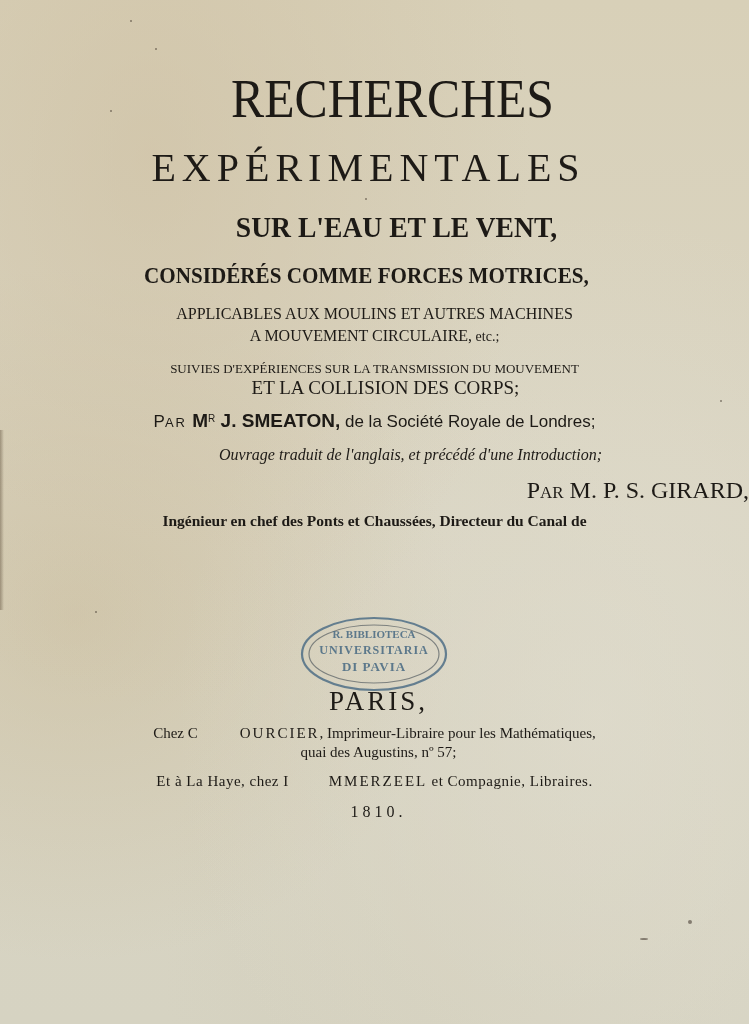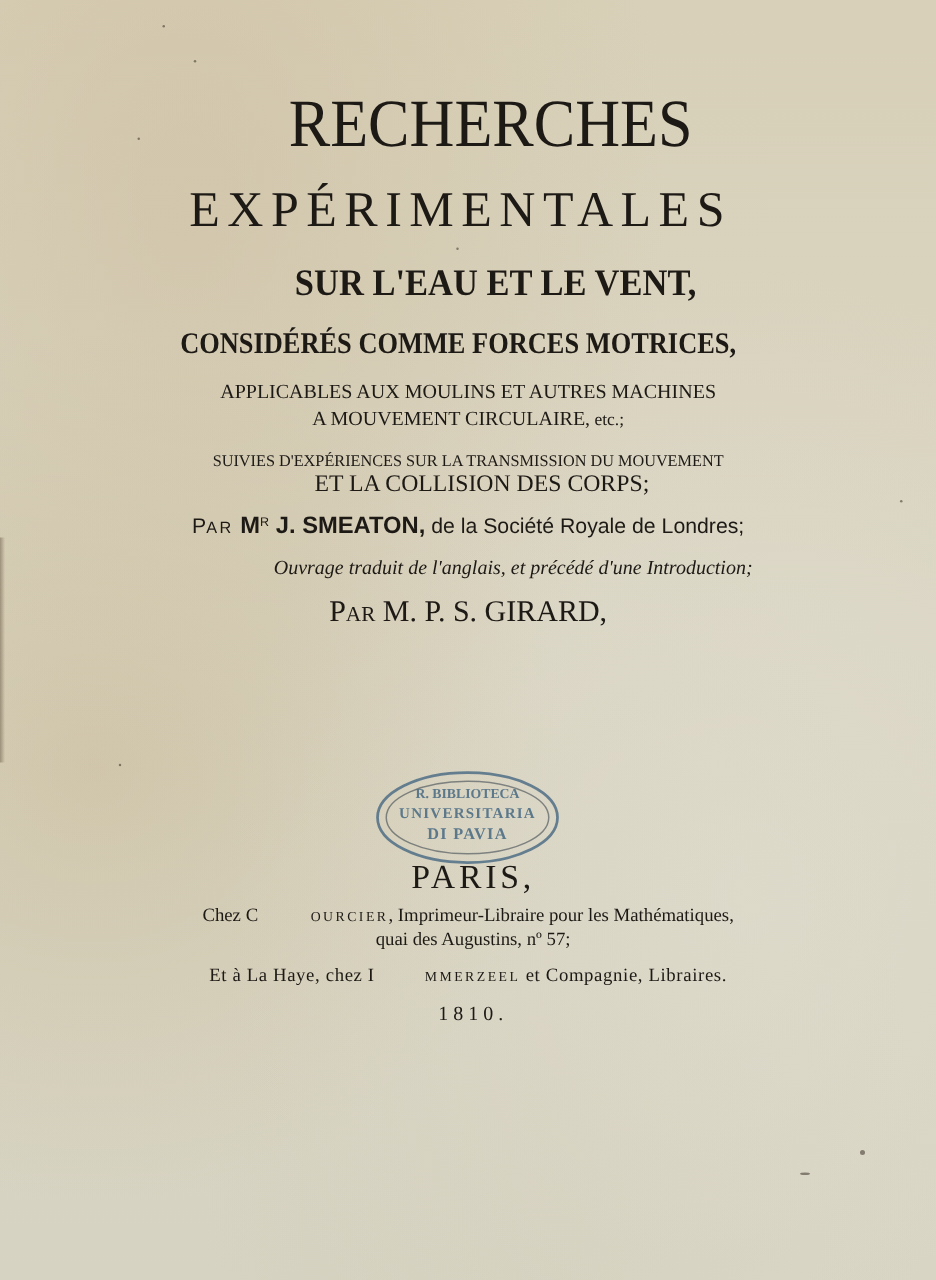--- a/index.html
+++ b/index.html
@@ -113,20 +113,21 @@
       font-style: italic;
       font-size: 16px;
       left: 0;
       padding-left: 36px;
     }
     .t11 {
       top: 478px;
       font-family: "Liberation Serif", serif;
       font-size: 24px;
       left: 0;
+      text-align: right;
     }
     .t11 .sc { font-size: 17px; }
     .t12 {
       top: 513px;
       font-family: "Liberation Serif", serif;
       font-weight: bold;
       font-size: 15.5px;
       left: 0;
     }
     .t13 {
@@ -149,21 +150,21 @@
       font-size: 27px;
       letter-spacing: 3px;
       left: 4px;
     }
     .t15 {
       top: 726px;
       font-family: "Liberation Serif", serif;
       font-size: 15px;
       left: 0;
     }
-    .t15 .sc, .t17 .sc { font-size: 11px; letter-spacing: 2px; margin-left: 40px; }
+    .t15 .sc, .t17 .sc { font-size: 15px; letter-spacing: 2px; margin-left: 40px; }
     .t15 .scbig { font-size: 15px; letter-spacing: 2px; }
     .t16 {
       top: 745px;
       font-family: "Liberation Serif", serif;
       font-size: 15px;
       left: 4px;
     }
     .t17 {
       top: 774px;
       font-family: "Liberation Serif", serif;
@@ -213,20 +214,21 @@
 
   <div class="line t9">
     <span>P</span><span class="sc">AR</span><span class="bold"> M</span><span class="sup">R</span><span class="bold"> J. SMEATON,</span><span> de la Société Royale de Londres;</span>
   </div>
 
   <div class="line t10">Ouvrage traduit de l'anglais, et précédé d'une Introduction;</div>
 
   <div class="line t11">
     <span>P</span><span class="sc">AR</span><span> M. P. S. GIRARD,</span>
   </div>
+  <div class="line t12">Ingénieur en chef des Ponts et Chaussées, Directeur du Canal de</div>
 
   <svg class="stamp" viewBox="0 0 152 82" xmlns="http://www.w3.org/2000/svg">
     <ellipse cx="76" cy="40" rx="72" ry="36" fill="none" stroke="#4f6f86" stroke-width="2.2" opacity="0.85"></ellipse>
     <ellipse cx="76" cy="40" rx="65" ry="29" fill="none" stroke="#3f4a52" stroke-width="1.2" opacity="0.6"></ellipse>
     <text x="76" y="24" text-anchor="middle" font-family="Liberation Serif, serif" font-size="11" font-weight="bold" fill="#4f6f86" opacity="0.9">R. BIBLIOTECA</text>
     <text x="76" y="40" text-anchor="middle" font-family="Liberation Serif, serif" font-size="12" font-weight="bold" fill="#4f6f86" opacity="0.9" letter-spacing="1">UNIVERSITARIA</text>
     <text x="76" y="57" text-anchor="middle" font-family="Liberation Serif, serif" font-size="13" font-weight="bold" fill="#4f6f86" opacity="0.9" letter-spacing="1">DI PAVIA</text>
   </svg>
 
   <div class="line t14">PARIS,</div>

